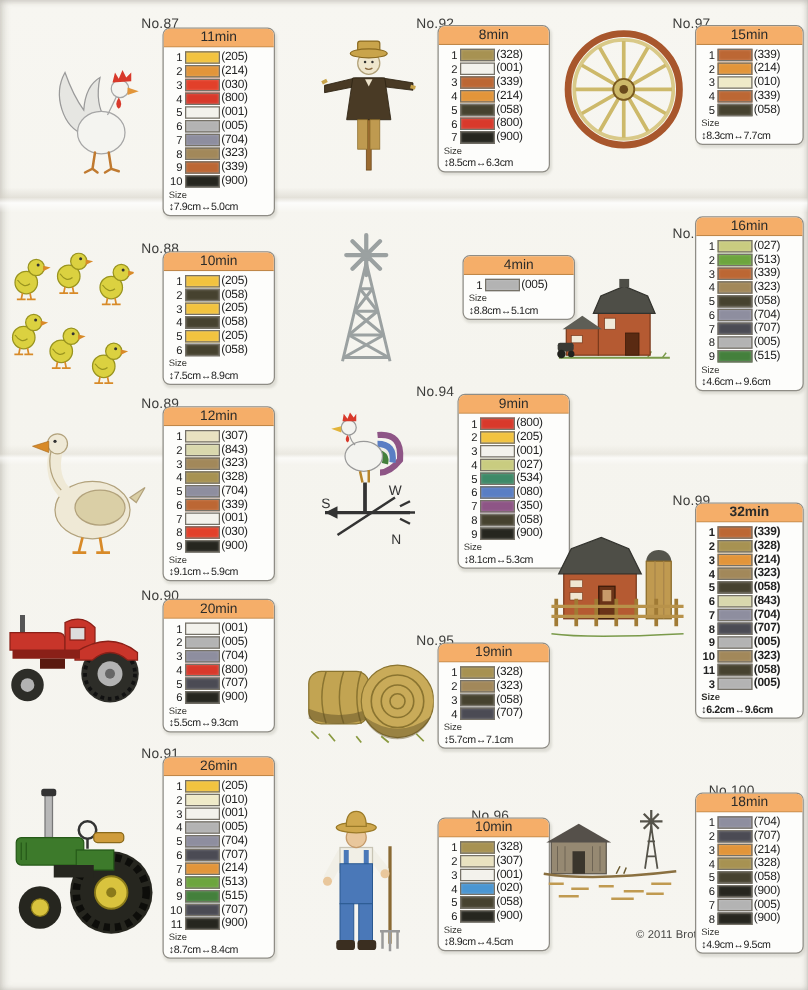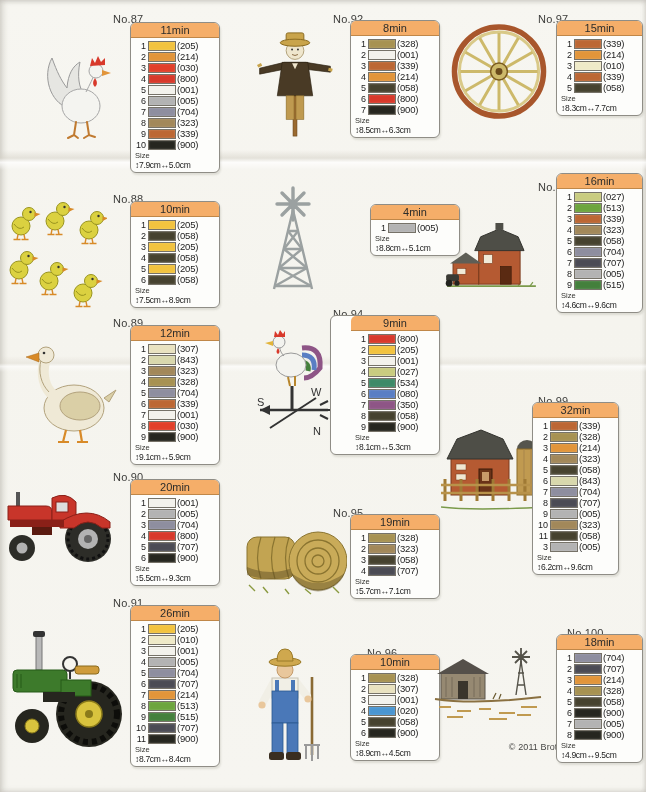--- a/index.html
+++ b/index.html
@@ -525,21 +525,21 @@
         <ellipse cx="41" cy="47" rx="15" ry="12" fill="#f3f3ef" stroke="#999"></ellipse>
         <path d="M34,38 C30,34 29,29 30,25" stroke="#999" fill="none"></path>
         <circle cx="29" cy="24" r="6" fill="#f3f3ef" stroke="#999"></circle>
         <path d="M24,19 l1,-6 3,4 2,-5 3,4 2,-3 0,6 z" fill="#d8392b"></path>
         <path d="M23,23 l-8,2 8,3 z" fill="#e2b43a"></path>
         <path d="M28,30 q3,4 0,6 q-3,-2 0,-6" fill="#d8392b"></path>
         <path d="M38,59 l2,9 M45,58 l0,10" stroke="#b8862c" stroke-width="2"></path>
       </svg>
     </div>
     <div class="no-label" style="left: 333px; top: 308px;">No.94</div>
-    <div class="card" style="left: 330px; top: 315px; width: 88px; padding-left: 20px;">
+    <div class="card" style="left: 366px; top: 315px; width: 88px;">
       <div class="card-header">9min</div>
       <div class="rows">
         <div class="trow">
           <span class="tseq">1</span>
           <span class="tswatch" style="background: rgb(216, 57, 43);"></span>
           <span class="tcode">(800)</span>
         </div>
         <div class="trow">
           <span class="tseq">2</span>
           <span class="tswatch" style="background: rgb(242, 195, 63);"></span>
@@ -642,21 +642,21 @@
         <ellipse cx="35" cy="17" rx="16" ry="4.2" fill="#cfa84e" stroke="#9a7a28"></ellipse>
         <path d="M27,16 q0,-12 8,-12 q8,0 8,12 z" fill="#cfa84e" stroke="#9a7a28"></path>
         <path d="M27,47 v-12 M43,47 v-12" stroke="#4a78b8" stroke-width="4"></path>
         <rect x="22" y="46" width="26" height="32" fill="#4a78b8" stroke="#2a5890" stroke-width=".8"></rect>
         <rect x="22" y="78" width="11" height="30" fill="#4a78b8" stroke="#2a5890" stroke-width=".8"></rect>
         <rect x="37" y="78" width="11" height="30" fill="#4a78b8" stroke="#2a5890" stroke-width=".8"></rect>
         <rect x="19" y="107" width="15" height="8" rx="2.5" fill="#3a2e20"></rect>
         <rect x="36" y="107" width="15" height="8" rx="2.5" fill="#3a2e20"></rect>
       </svg>
     </div>
-    <div class="no-label" style="left: 339px; top: 647px; padding-left: 28px;">No.96</div>
+    <div class="no-label" style="left: 349px; top: 647px; padding-left: 28px;">No.96</div>
     <div class="card" style="left: 350px; top: 654px; width: 88px;">
       <div class="card-header">10min</div>
       <div class="rows">
         <div class="trow">
           <span class="tseq">1</span>
           <span class="tswatch" style="background: rgb(167, 146, 82);"></span>
           <span class="tcode">(328)</span>
         </div>
         <div class="trow">
           <span class="tseq">2</span>
@@ -815,21 +815,21 @@
         <rect x="15" y="53" width="10" height="6" fill="#efe7d2" stroke="#7a3a1c" stroke-width=".5"></rect>
         <path d="M76,28 a10,9 0 0 1 20,0 z" fill="#55554d"></path>
         <rect x="76" y="28" width="20" height="46" fill="#c09a50" stroke="#8a6a28"></rect>
         <path d="M83,28 v46 M90,28 v46" stroke="#a8854a" stroke-width="1"></path>
         <path d="M4,58 v22 M20,58 v22 M36,58 v22 M52,58 v22 M68,58 v22 M84,58 v22 M100,58 v22" stroke="#a07a34" stroke-width="3"></path>
         <path d="M0,64 h106 M0,72 h106" stroke="#b8924a" stroke-width="2.6"></path>
         <path d="M0,86 q30,4 106,0" stroke="#7a9a4a" stroke-width="1.4" fill="none"></path>
       </svg>
     </div>
     <div class="no-label" style="left: 538px; top: 395px;">No.99</div>
-    <div class="card" style="left: 532px; top: 402px; width: 85px;">
+    <div class="card" style="left: 556px; top: 402px; width: 85px; font-weight: bold;">
       <div class="card-header">32min</div>
       <div class="rows">
         <div class="trow">
           <span class="tseq">1</span>
           <span class="tswatch" style="background: rgb(188, 103, 52);"></span>
           <span class="tcode">(339)</span>
         </div>
         <div class="trow">
           <span class="tseq">2</span>
           <span class="tswatch" style="background: rgb(167, 146, 82);"></span>

